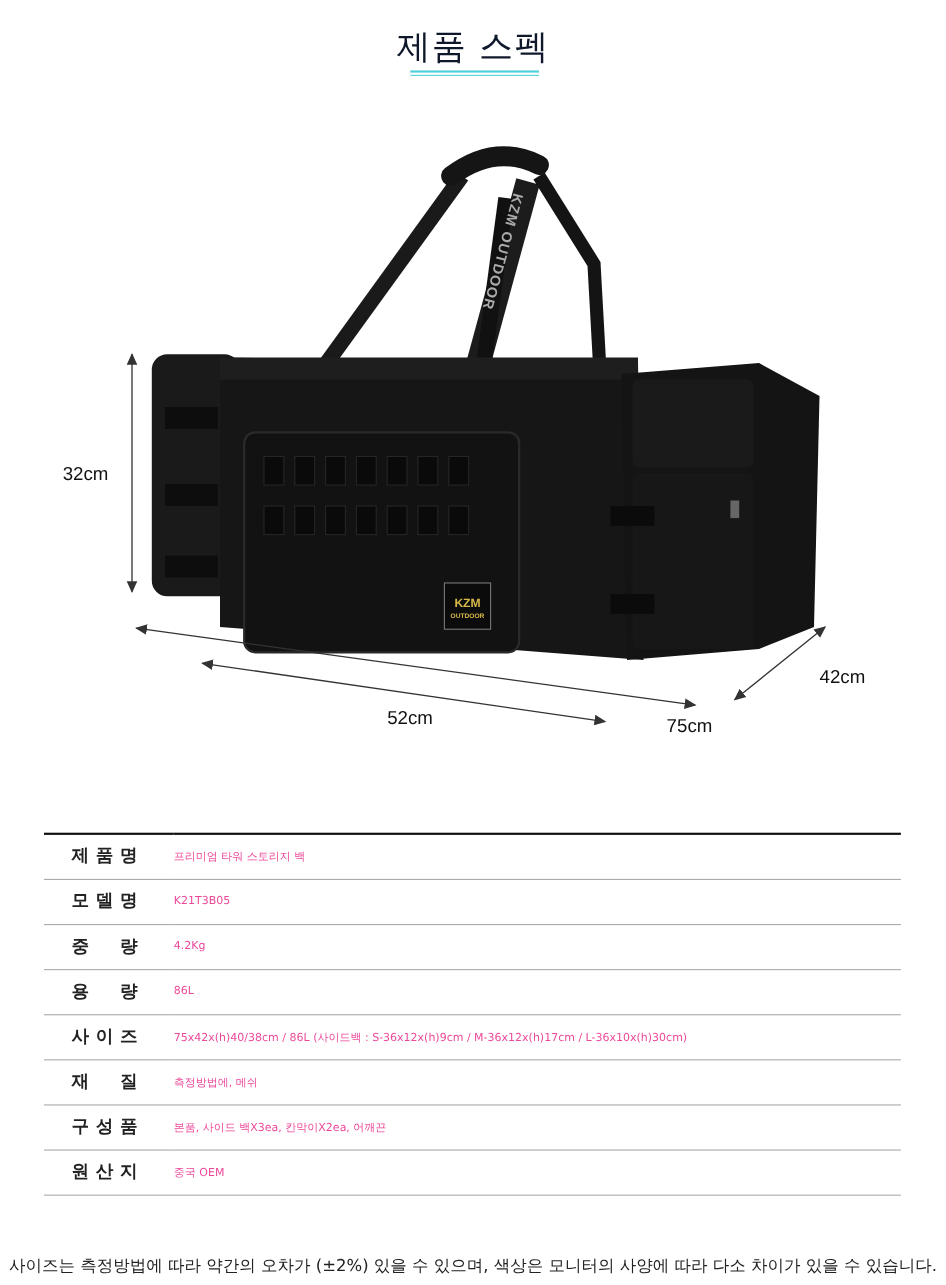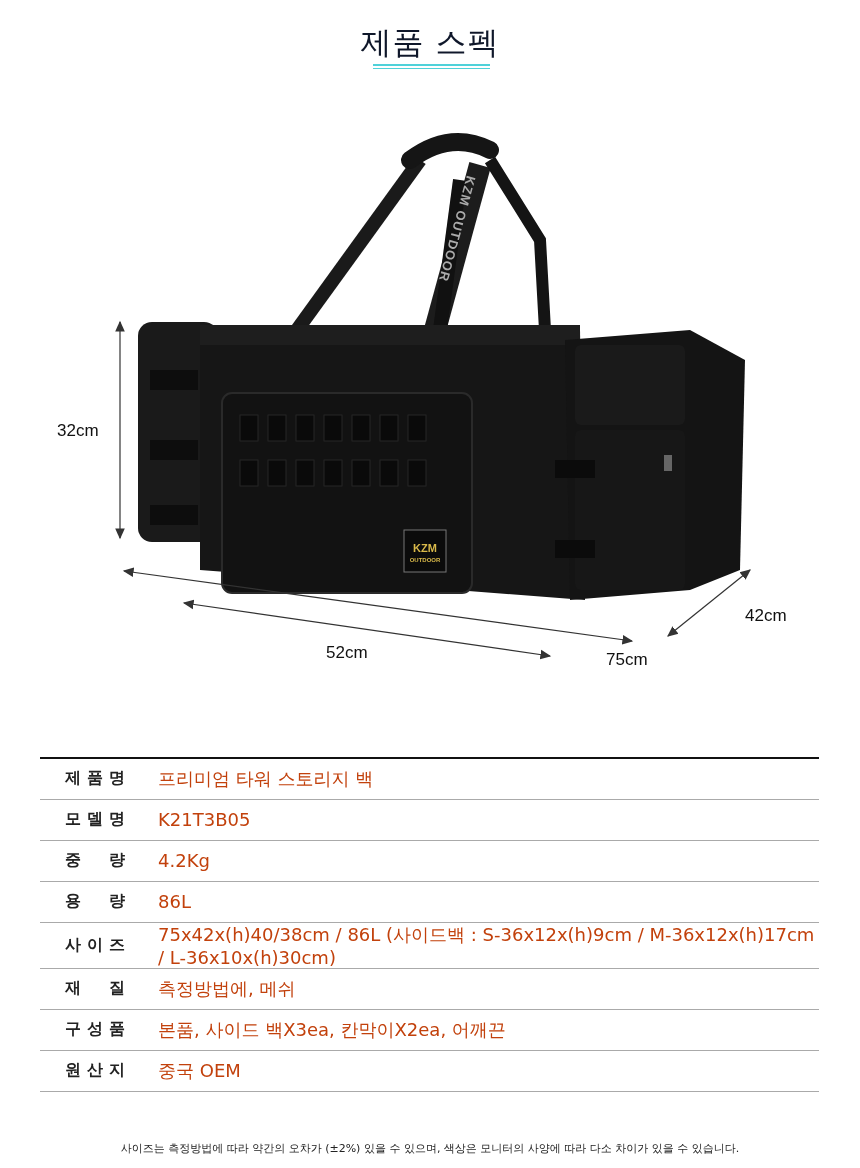--- a/index.html
+++ b/index.html
@@ -15,24 +15,24 @@
   .figure svg { position:absolute; left:0; top:0; }
 
   .dim-label { position:absolute; font-family:"Liberation Sans", sans-serif; font-size:17px; color:#111; }
 
   .spec-table { position:absolute; left:40px; top:757px; width:779px; border-collapse:collapse;
                 border-top:2px solid #111; }
   .spec-table tr { height:41px; border-bottom:1px solid #aaa; }
   .spec-table td { padding:0; vertical-align:middle; }
   .spec-label { width:118px; font-size:16px; font-weight:700; color:#222; }
   .spec-label span { display:flex; justify-content:space-between; width:60px; margin-left:25px; }
-  .spec-value { font-size:18px; color:#c2410c; padding-left:0; }
+  .spec-value { font-size:10px; color:#ec4899; padding-left:0; }
 
   .footnote { position:absolute; top:1141px; left:0; width:860px; text-align:center;
-              font-size:11px; color:#222; }
+              font-size:15px; color:#222; }
 </style>
 </head>
 <body>
 
 <div class="title">제품 스펙</div>
 <div class="title-underline"></div>
 
 <div class="figure">
   <svg width="860" height="560" viewBox="0 120 860 560">
     <defs>
@@ -86,21 +86,21 @@
     <rect x="555" y="540" width="40" height="18" fill="#0b0b0b"></rect>
     <rect x="664" y="455" width="8" height="16" fill="#666"></rect>
 
     <line x1="120" y1="322" x2="120" y2="538" stroke="#333" stroke-width="1.2" marker-start="url(#arr)" marker-end="url(#arr)"></line>
     <line x1="124" y1="571" x2="632" y2="641" stroke="#333" stroke-width="1.2" marker-start="url(#arr)" marker-end="url(#arr)"></line>
     <line x1="184" y1="603" x2="550" y2="656" stroke="#333" stroke-width="1.2" marker-start="url(#arr)" marker-end="url(#arr)"></line>
     <line x1="668" y1="636" x2="750" y2="570" stroke="#333" stroke-width="1.2" marker-start="url(#arr)" marker-end="url(#arr)"></line>
   </svg>
 
   <div class="dim-label" style="left:57px; top:301px;text-align:right;">32cm</div>
-  <div class="dim-label" style="left:326px; top:523px;">52cm</div>
+  <div class="dim-label" style="left:352px; top:523px;">52cm</div>
   <div class="dim-label" style="left:606px; top:530px;">75cm</div>
   <div class="dim-label" style="left:720px; top:486px;margin-left:25px;">42cm</div>
 </div>
 
 <table class="spec-table">
   <tbody id="spec-body">
       <tr>
         <td class="spec-label">
           <span>
             <i style="font-style: normal;">제</i>

